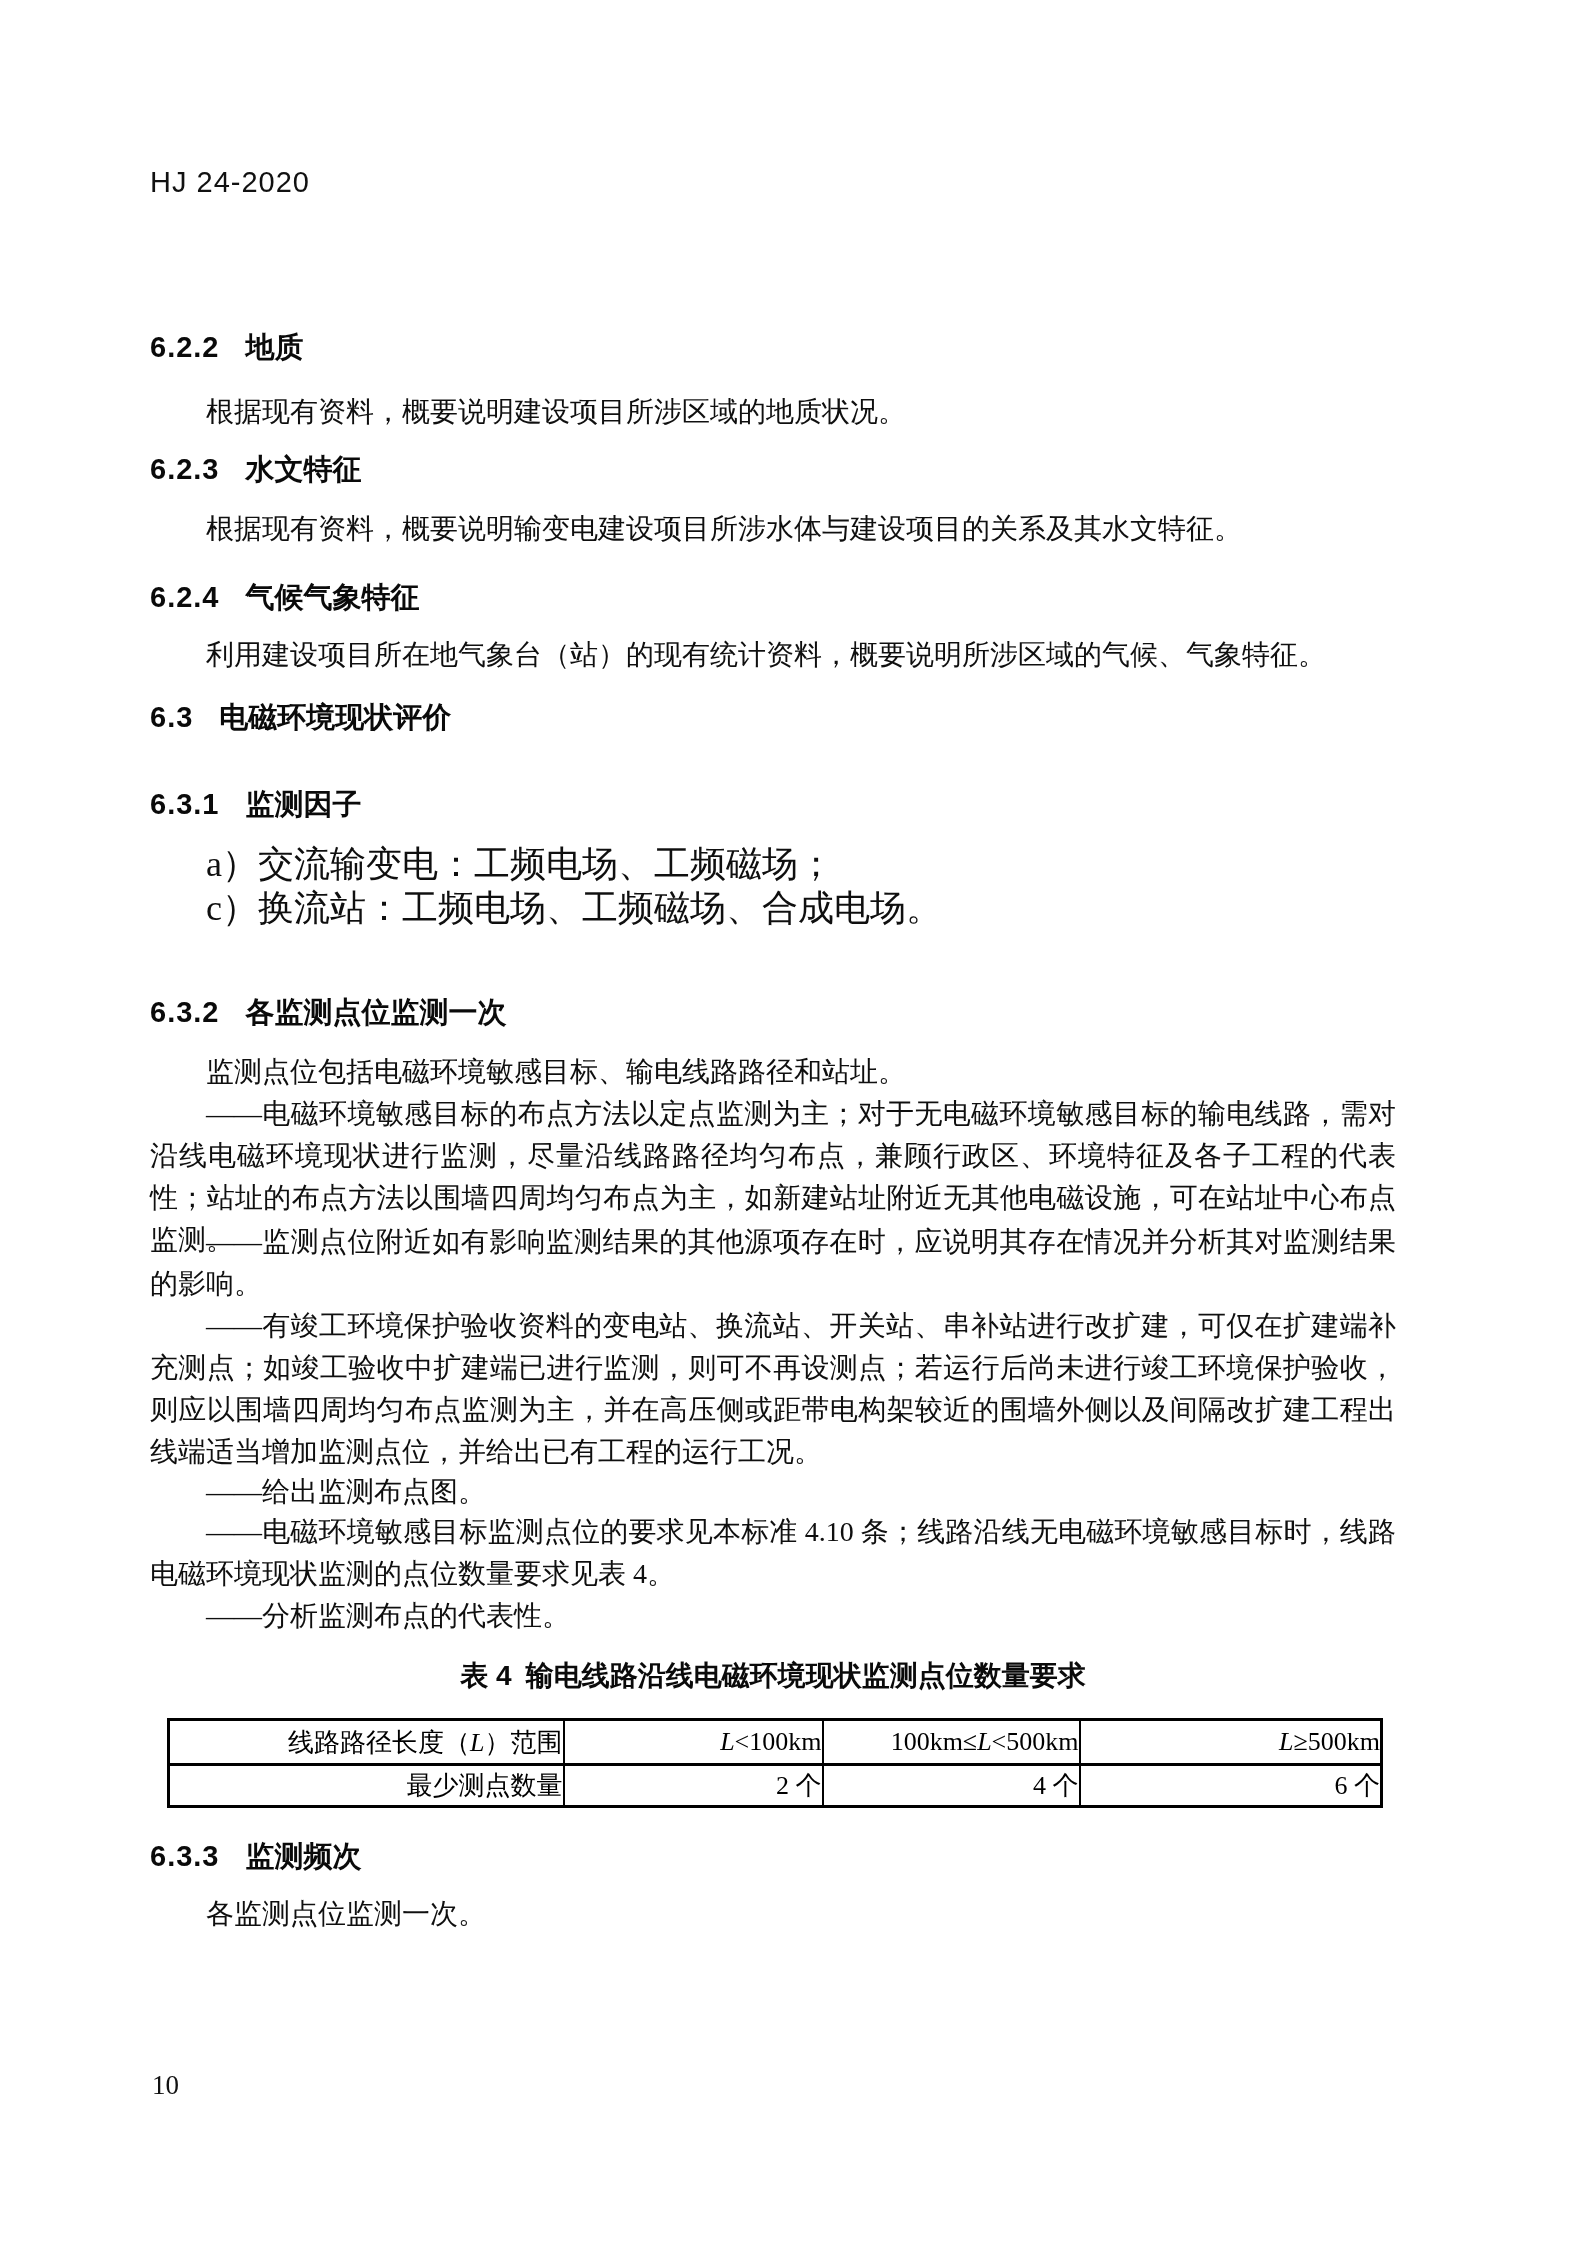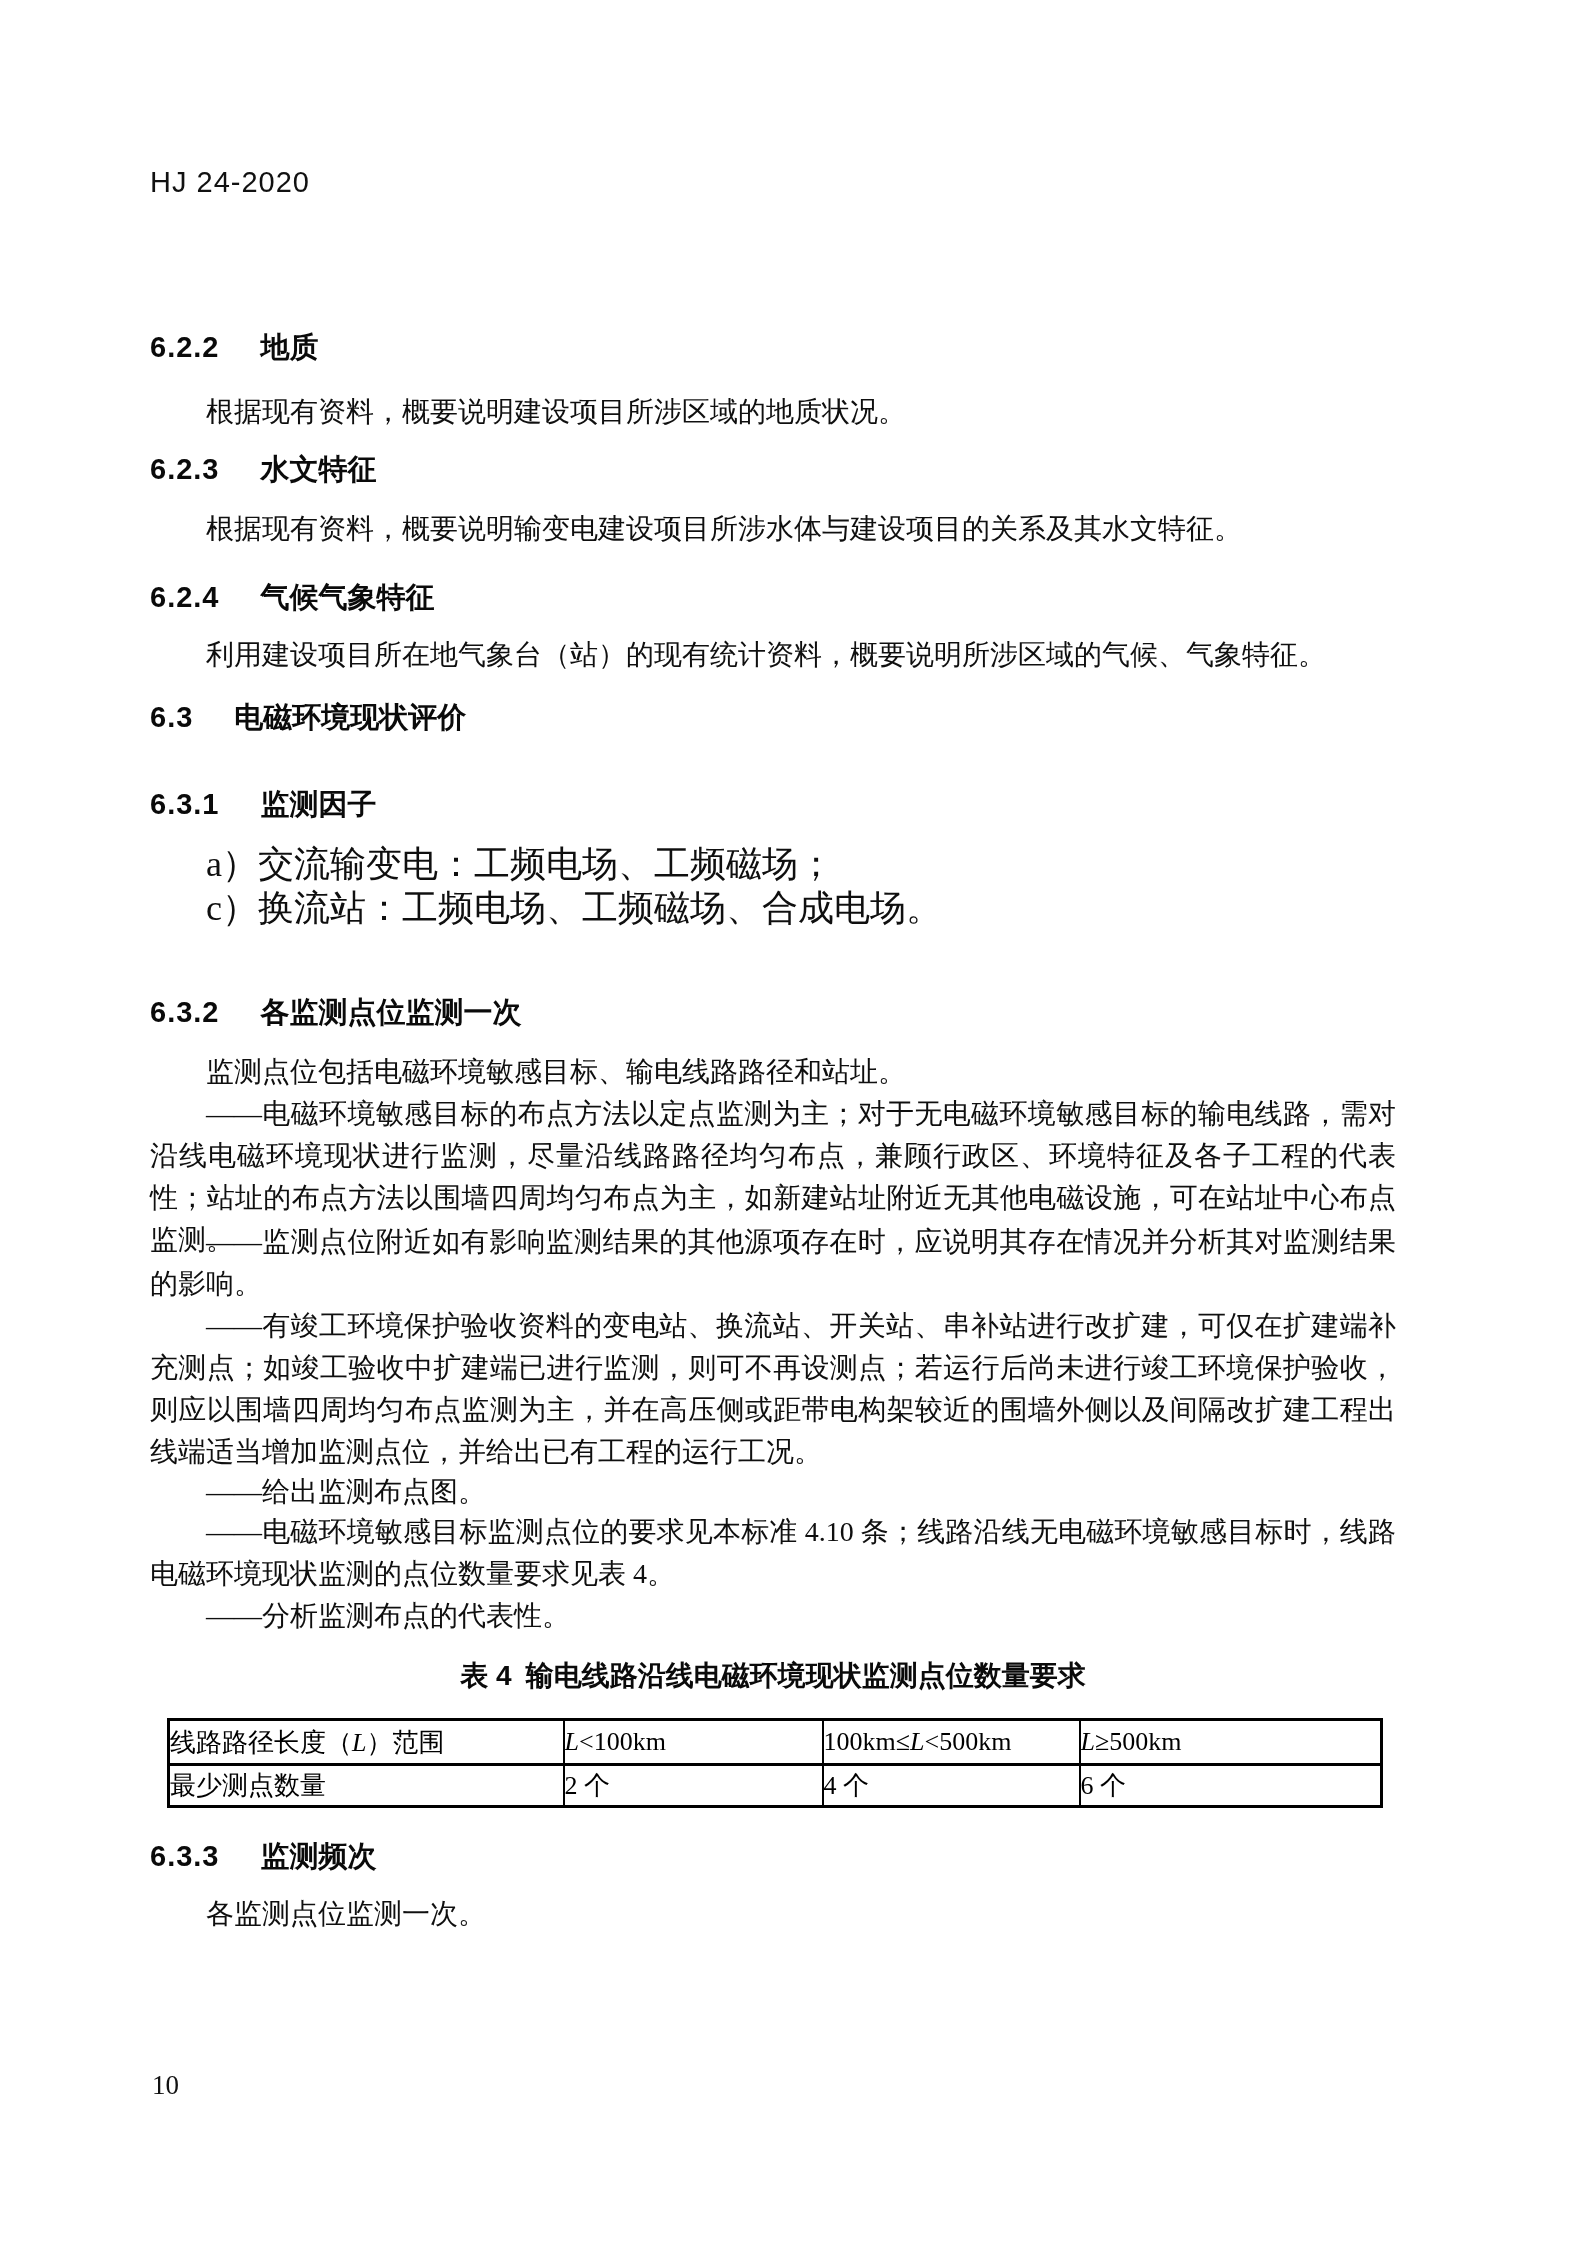--- a/index.html
+++ b/index.html
@@ -15,21 +15,21 @@
     position:absolute;left:150px;top:166px;
     font-family:"Liberation Sans","DejaVu Sans",sans-serif;
     font-size:29px;line-height:32px;font-weight:500;letter-spacing:1px;color:#111;
   }
   .heading{
     position:absolute;left:150px;width:1246px;
     font-family:"Liberation Sans","DejaVu Sans",sans-serif;
     font-size:29px;line-height:34px;font-weight:bold;color:#0a0a0a;
     white-space:nowrap;
   }
-  .heading .num{display:inline-block;margin-right:41px;letter-spacing:1px;}
+  .heading .num{display:inline-block;margin-right:26px;letter-spacing:1px;}
   .para{
     position:absolute;left:150px;width:1246px;
     font-family:"Liberation Serif","DejaVu Serif",serif;
     font-size:28px;line-height:42px;color:#0f0f0f;
     text-align:justify;text-indent:56px;
   }
   .list-block{
     position:absolute;left:150px;width:1246px;
     font-family:"Liberation Serif","DejaVu Serif",serif;
     font-size:36px;line-height:44px;color:#0f0f0f;
@@ -43,21 +43,21 @@
   .table-caption .cap-label{display:inline-block;margin-right:14px;}
   table.t4{
     position:absolute;left:167px;top:1718px;width:1213px;
     border-collapse:collapse;table-layout:fixed;
     font-family:"Liberation Serif","DejaVu Serif",serif;
     font-size:26px;color:#000;
   }
   table.t4{border:3px solid #000;}
   table.t4 td{
     border-left:2px solid #000;border-right:2px solid #000;
-    text-align:left;vertical-align:middle;padding:0;margin-top:36px;
+    text-align:right;vertical-align:middle;padding:0;margin-top:36px;
   }
   table.t4 tr.head td{border-bottom:3px solid #000;height:42px;}
   table.t4 tr.data td{height:39px;}
   table.t4 i{font-style:italic;}
   .page-number{
     position:absolute;left:152px;top:2070px;
     font-family:"Liberation Serif","DejaVu Serif",serif;
     font-size:27px;line-height:30px;color:#111;
   }
 </style>

